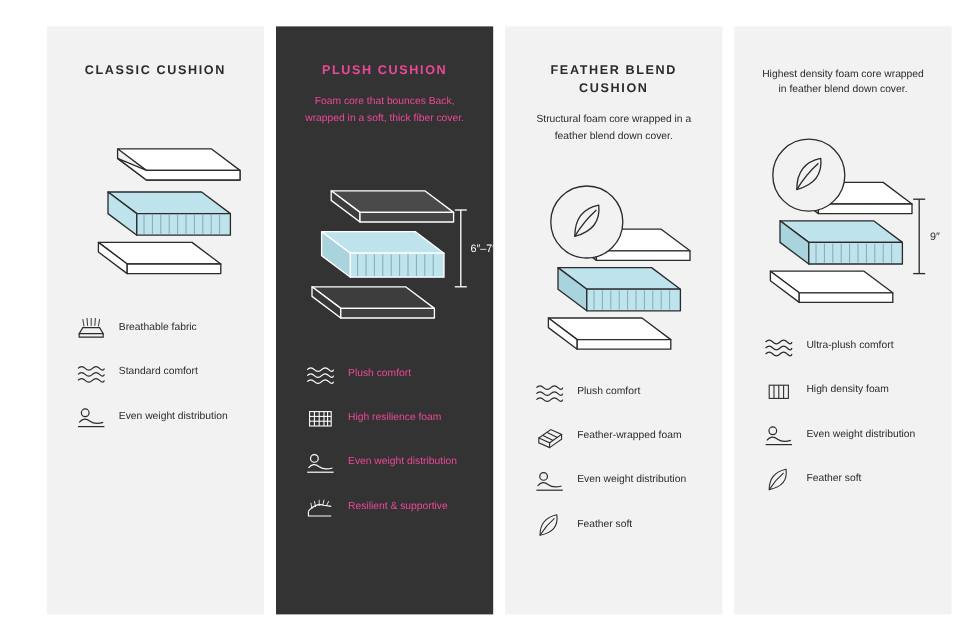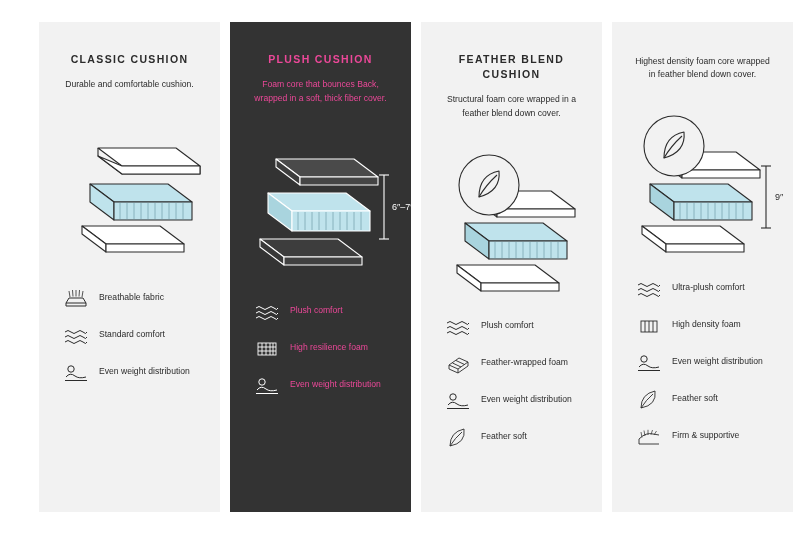--- a/index.html
+++ b/index.html
@@ -91,21 +91,20 @@
   }
   svg { display: block; overflow: visible; }
 </style>
 </head>
 <body>
 
 <div id="board">
 
   <div class="card">
     <div class="card-title">CLASSIC CUSHION</div>
-    <div class="card-sub">Durable and comfortable cushion.</div>
 
     <div class="art">
       <svg width="160" height="150" viewBox="0 0 160 150">
         <g fill="none" stroke="#2b2b2b" stroke-width="1.1" stroke-linejoin="round">
 
           <polygon points="48,30 126,30 150,48 72,48" fill="#ffffff"></polygon>
           <polyline points="48,30 48,38 72,56 72,48"></polyline>
           <polyline points="72,56 150,56 150,48"></polyline>
           <polygon points="48,38 72,56 150,56 150,48 72,48" fill="#ffffff"></polygon>
 
@@ -251,20 +250,38 @@
           <svg width="26" height="22" viewBox="0 0 26 22">
               <g fill="none" stroke="#ffffff" stroke-width="1">
             <circle cx="8" cy="7" r="3.2"></circle>
             <path d="M3 15 q4 -5 9 -1 q4 3 11 1"></path>
             <line x1="2" y1="18.5" x2="24" y2="18.5"></line>
           </g>
             </svg>
         </span>
         <span class="flabel">Even weight distribution</span>
       </div>
+      <div class="feature">
+        <span class="ficon">
+          <svg width="26" height="22" viewBox="0 0 26 22">
+              <g fill="none" stroke="#ffffff" stroke-width="0.9">
+            <path d="M3 14 q6 -7 13 -5 l6 1"></path>
+            <path d="M3 14 v4 h19"></path>
+            <g stroke-width="0.7">
+              <line x1="6" y1="12" x2="5" y2="7"></line>
+                  <line x1="9" y1="10.5" x2="8" y2="5.5"></line>
+              <line x1="12" y1="9.5" x2="12" y2="4.5"></line>
+                  <line x1="15" y1="9.2" x2="16" y2="4.5"></line>
+              <line x1="18" y1="9.6" x2="20" y2="5.5"></line>
+            </g>
+          </g>
+            </svg>
+        </span>
+        <span class="flabel">Resilient &amp; supportive</span>
+      </div>
     </div>
   </div>
 
   <div class="card">
     <div class="card-title">FEATHER BLEND CUSHION</div>
     <div class="card-sub">Structural foam core wrapped in a feather blend down cover.</div>
 
     <div class="art">
       <svg width="165" height="150" viewBox="0 0 165 150">
         <g fill="none" stroke="#2b2b2b" stroke-width="1.1" stroke-linejoin="round">
@@ -440,34 +457,16 @@
         <span class="ficon">
           <svg width="26" height="22" viewBox="0 0 26 22">
               <g fill="none" stroke="#2b2b2b" stroke-width="0.9">
             <path d="M5 19 q0 -14 14 -17 q2 14 -14 17 z"></path>
             <path d="M5 19 q5 -8 12 -14"></path>
           </g>
             </svg>
         </span>
         <span class="flabel">Feather soft</span>
       </div>
-      <div class="feature">
-        <span class="ficon">
-          <svg width="26" height="22" viewBox="0 0 26 22">
-              <g fill="none" stroke="#2b2b2b" stroke-width="0.9">
-            <path d="M3 13 q7 -7 14 -5 l6 1"></path>
-            <path d="M3 13 v5 h20"></path>
-            <g stroke-width="0.7">
-              <line x1="6" y1="11.5" x2="5" y2="6"></line>
-                  <line x1="9" y1="10" x2="8" y2="4.5"></line>
-              <line x1="12" y1="9" x2="12" y2="3.8"></line>
-                  <line x1="15" y1="8.6" x2="16.5" y2="4"></line>
-              <line x1="18" y1="9" x2="20.5" y2="5"></line>
-            </g>
-          </g>
-            </svg>
-        </span>
-        <span class="flabel">Firm &amp; supportive</span>
-      </div>
     </div>
   </div>
 
 </div>
 
 </body></html>

